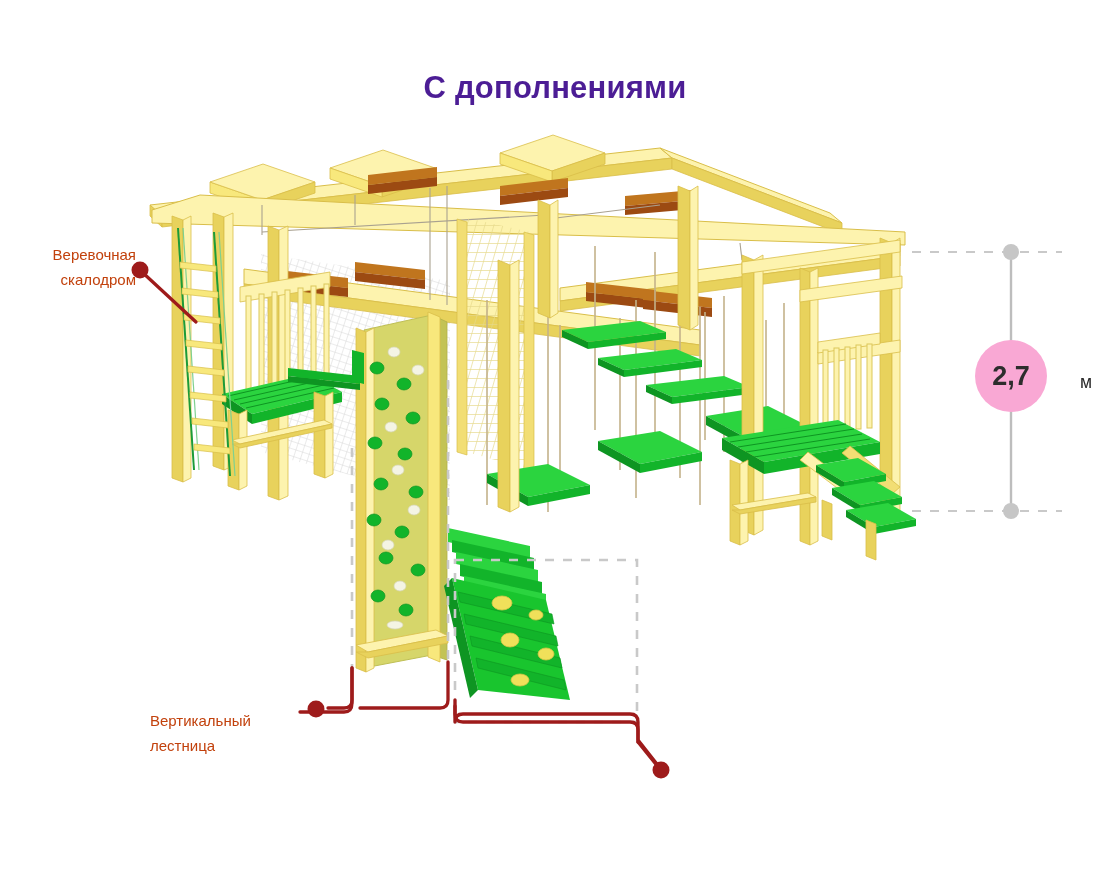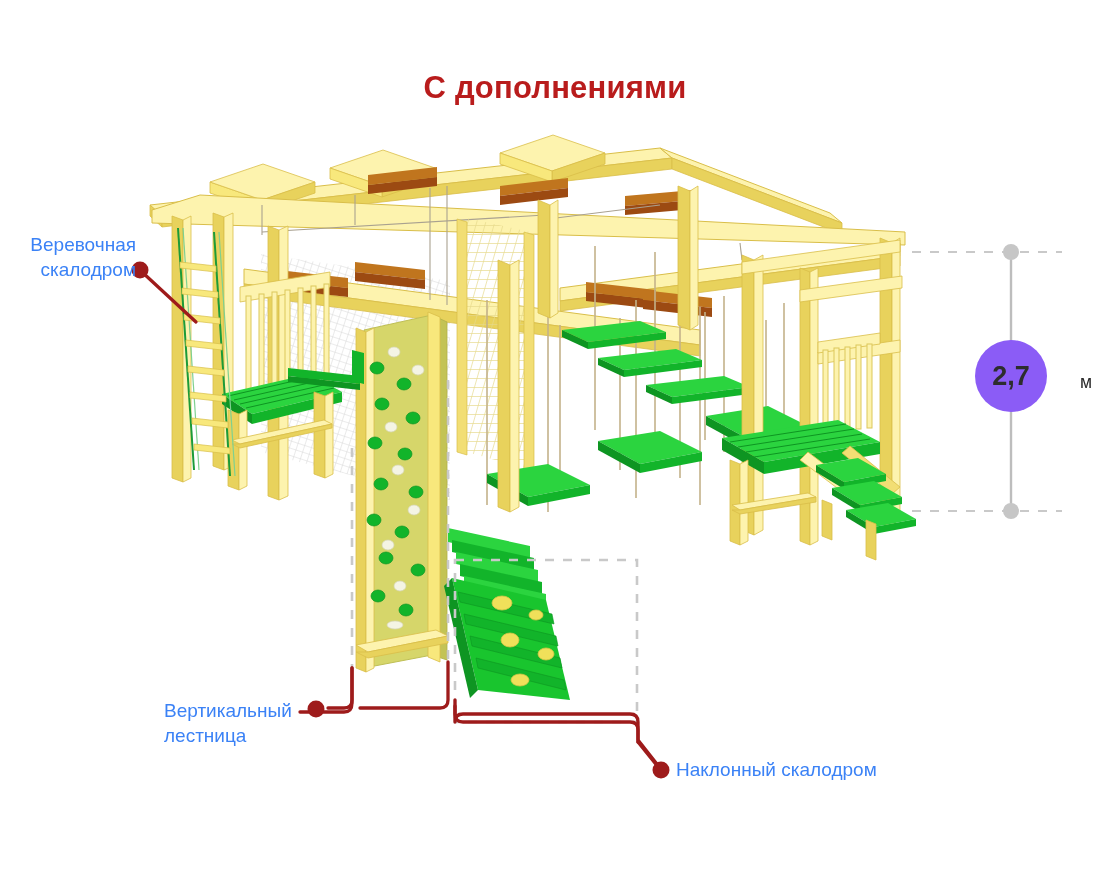--- a/index.html
+++ b/index.html
@@ -1,33 +1,33 @@
 <!DOCTYPE html>
 <html><head>
 <meta charset="utf-8">
 <style>
   html,body{margin:0;padding:0;background:#ffffff;}
   body{font-family:"Liberation Sans", sans-serif;}
   #page{position:relative;width:1110px;height:879px;background:#ffffff;overflow:hidden;}
 
   #title{
     position:absolute;left:0;top:70px;width:1110px;text-align:center;
-    font-size:31px;font-weight:bold;color:#b91c1c;letter-spacing:0.2px;
+    font-size:31px;font-weight:bold;color:#4c1d95;letter-spacing:0.2px;
   }
 
   #scene{position:absolute;left:0;top:0;width:1110px;height:879px;}
 
-  .lbl{position:absolute;color:#3b82f6;font-size:19px;line-height:25px;white-space:pre;}
+  .lbl{position:absolute;color:#c2410c;font-size:15px;line-height:25px;white-space:pre;margin-top:10px;}
   #lbl-rope{left:8px;top:232px;width:128px;text-align:right;}
-  #lbl-vert{left:164px;top:698px;width:146px;text-align:left;}
+  #lbl-vert{left:150px;top:698px;width:146px;text-align:left;}
   #lbl-incl{left:676px;top:757px;text-align:left;}
   #dim-unit{position:absolute;left:1080px;top:372px;font-size:17.5px;color:#2a2a2a;}
   #dim-val{
     position:absolute;left:975px;top:340px;width:72px;height:72px;border-radius:50%;
-    background:#8b5cf6;color:#2d2d2d;font-size:27px;font-weight:bold;
+    background:#f9a8d4;color:#2d2d2d;font-size:27px;font-weight:bold;
     display:flex;align-items:center;justify-content:center;letter-spacing:0px;
   }
 </style>
 </head>
 <body>
 
 <div id="page">
 
   <div id="title">С дополнениями</div>
 
@@ -402,18 +402,17 @@
       <line x1="1011" y1="252" x2="1011" y2="511" stroke="#BDBDBD" stroke-width="2.4"></line>
       <circle cx="1011" cy="252" r="8" fill="#C6C6C6"></circle>
       <circle cx="1011" cy="511" r="8" fill="#C6C6C6"></circle>
     </g>
   </svg>
 
   <div class="lbl" id="lbl-rope"><span>Веревочная</span><br><span>скалодром</span></div>
 
   <div class="lbl" id="lbl-vert"><span>Вертикальный</span><br><span>лестница</span></div>
 
-  <div class="lbl" id="lbl-incl">Наклонный скалодром</div>
 
   <div id="dim-val">2,7</div>
   <div id="dim-unit">м</div>
 
 </div>
 
 </body></html>

